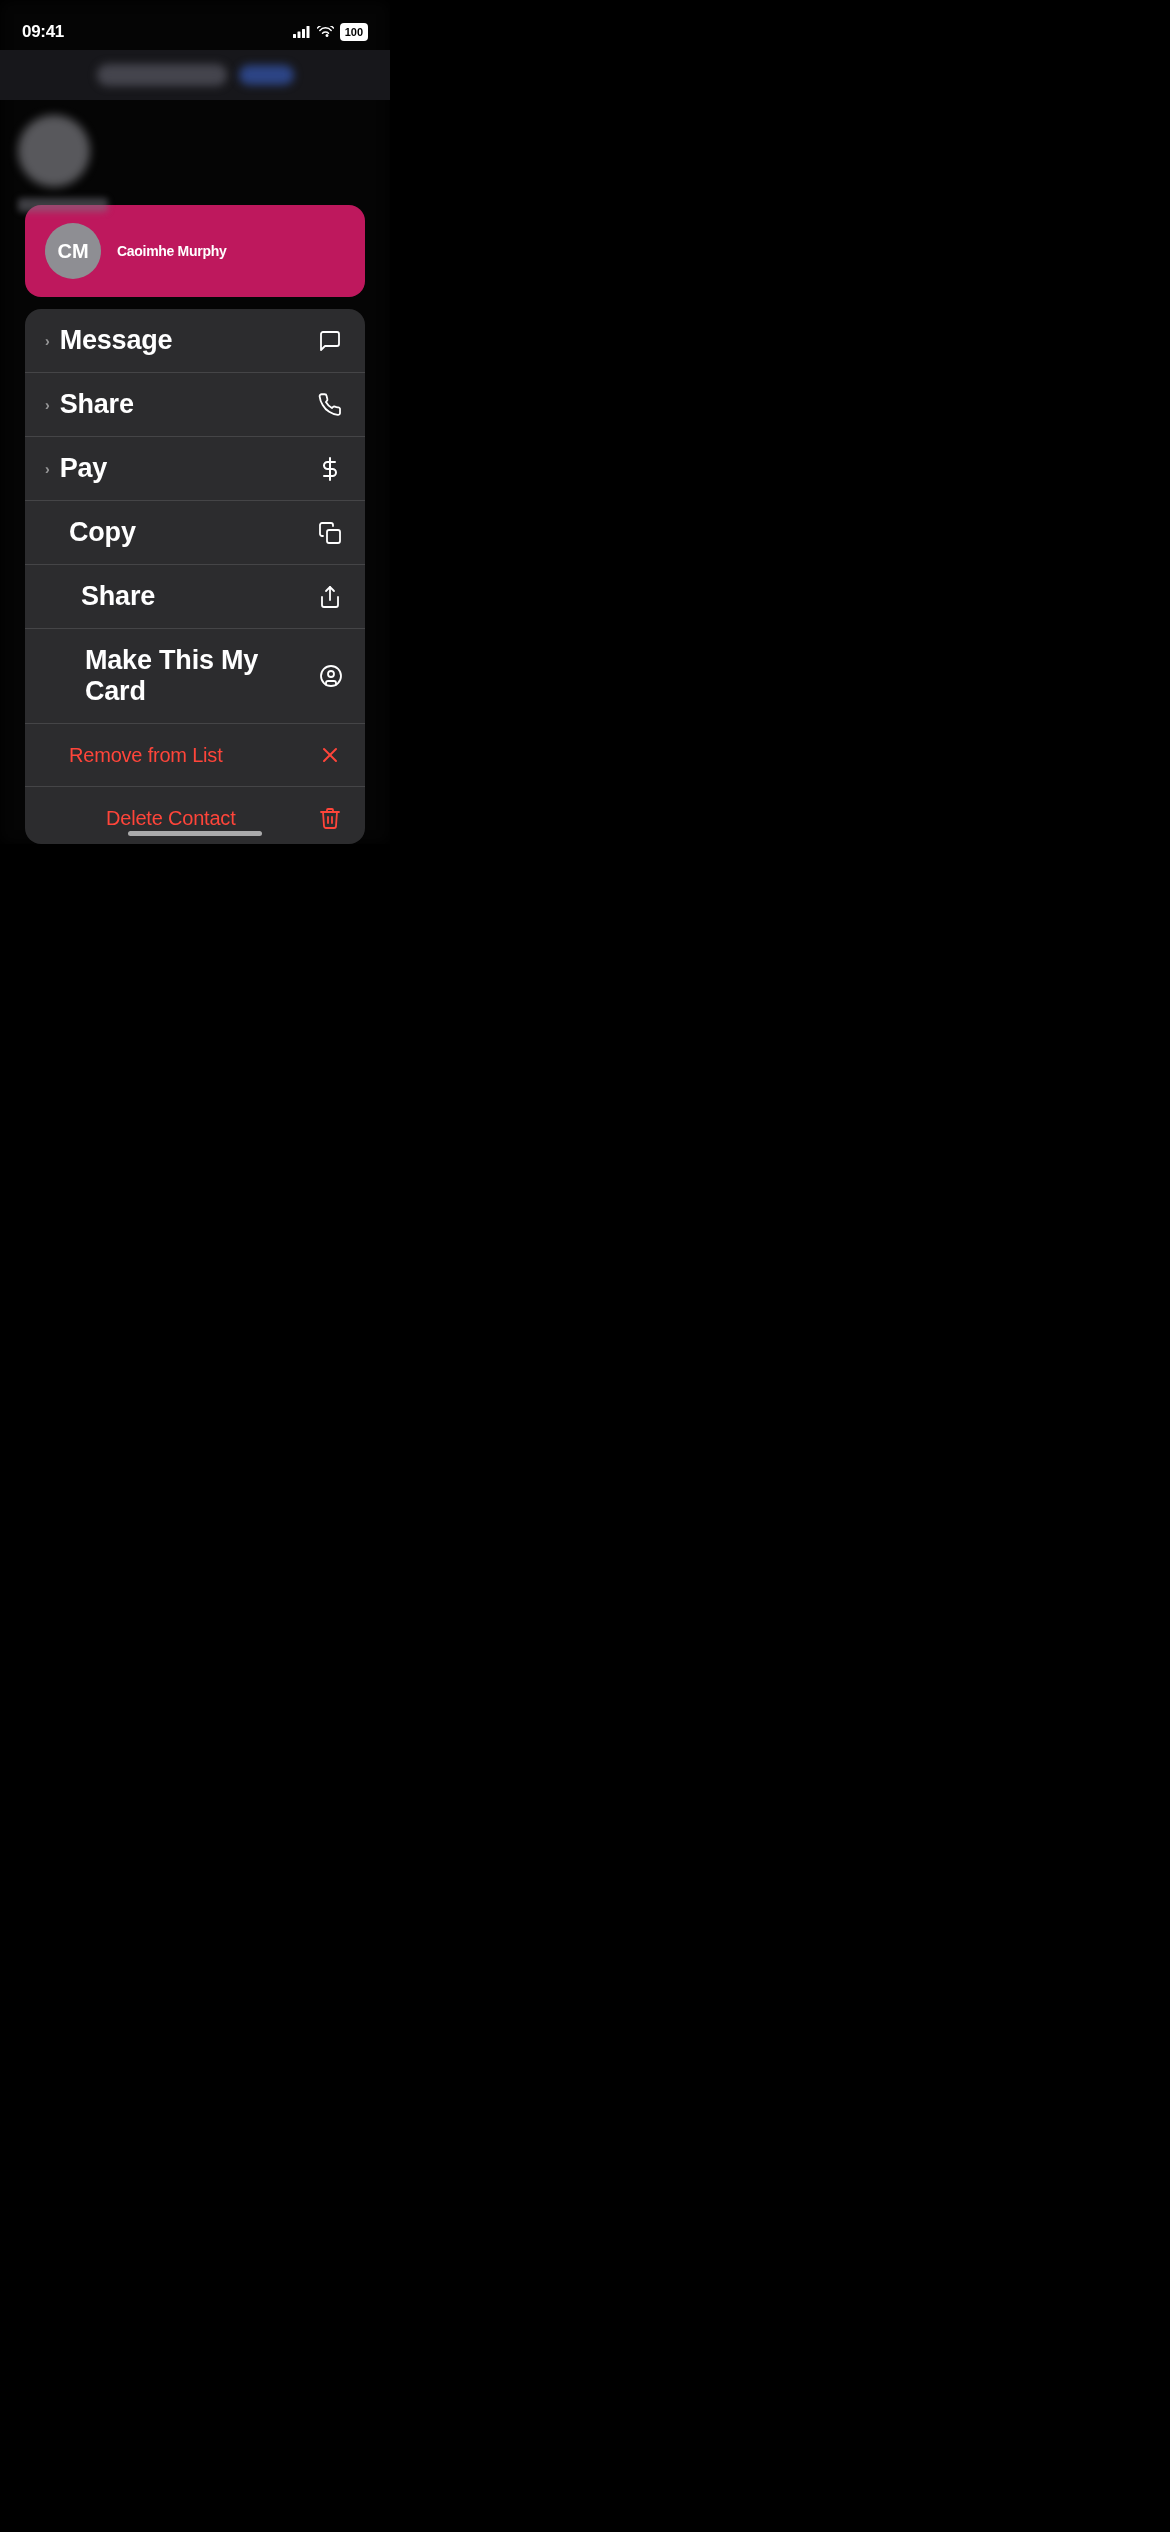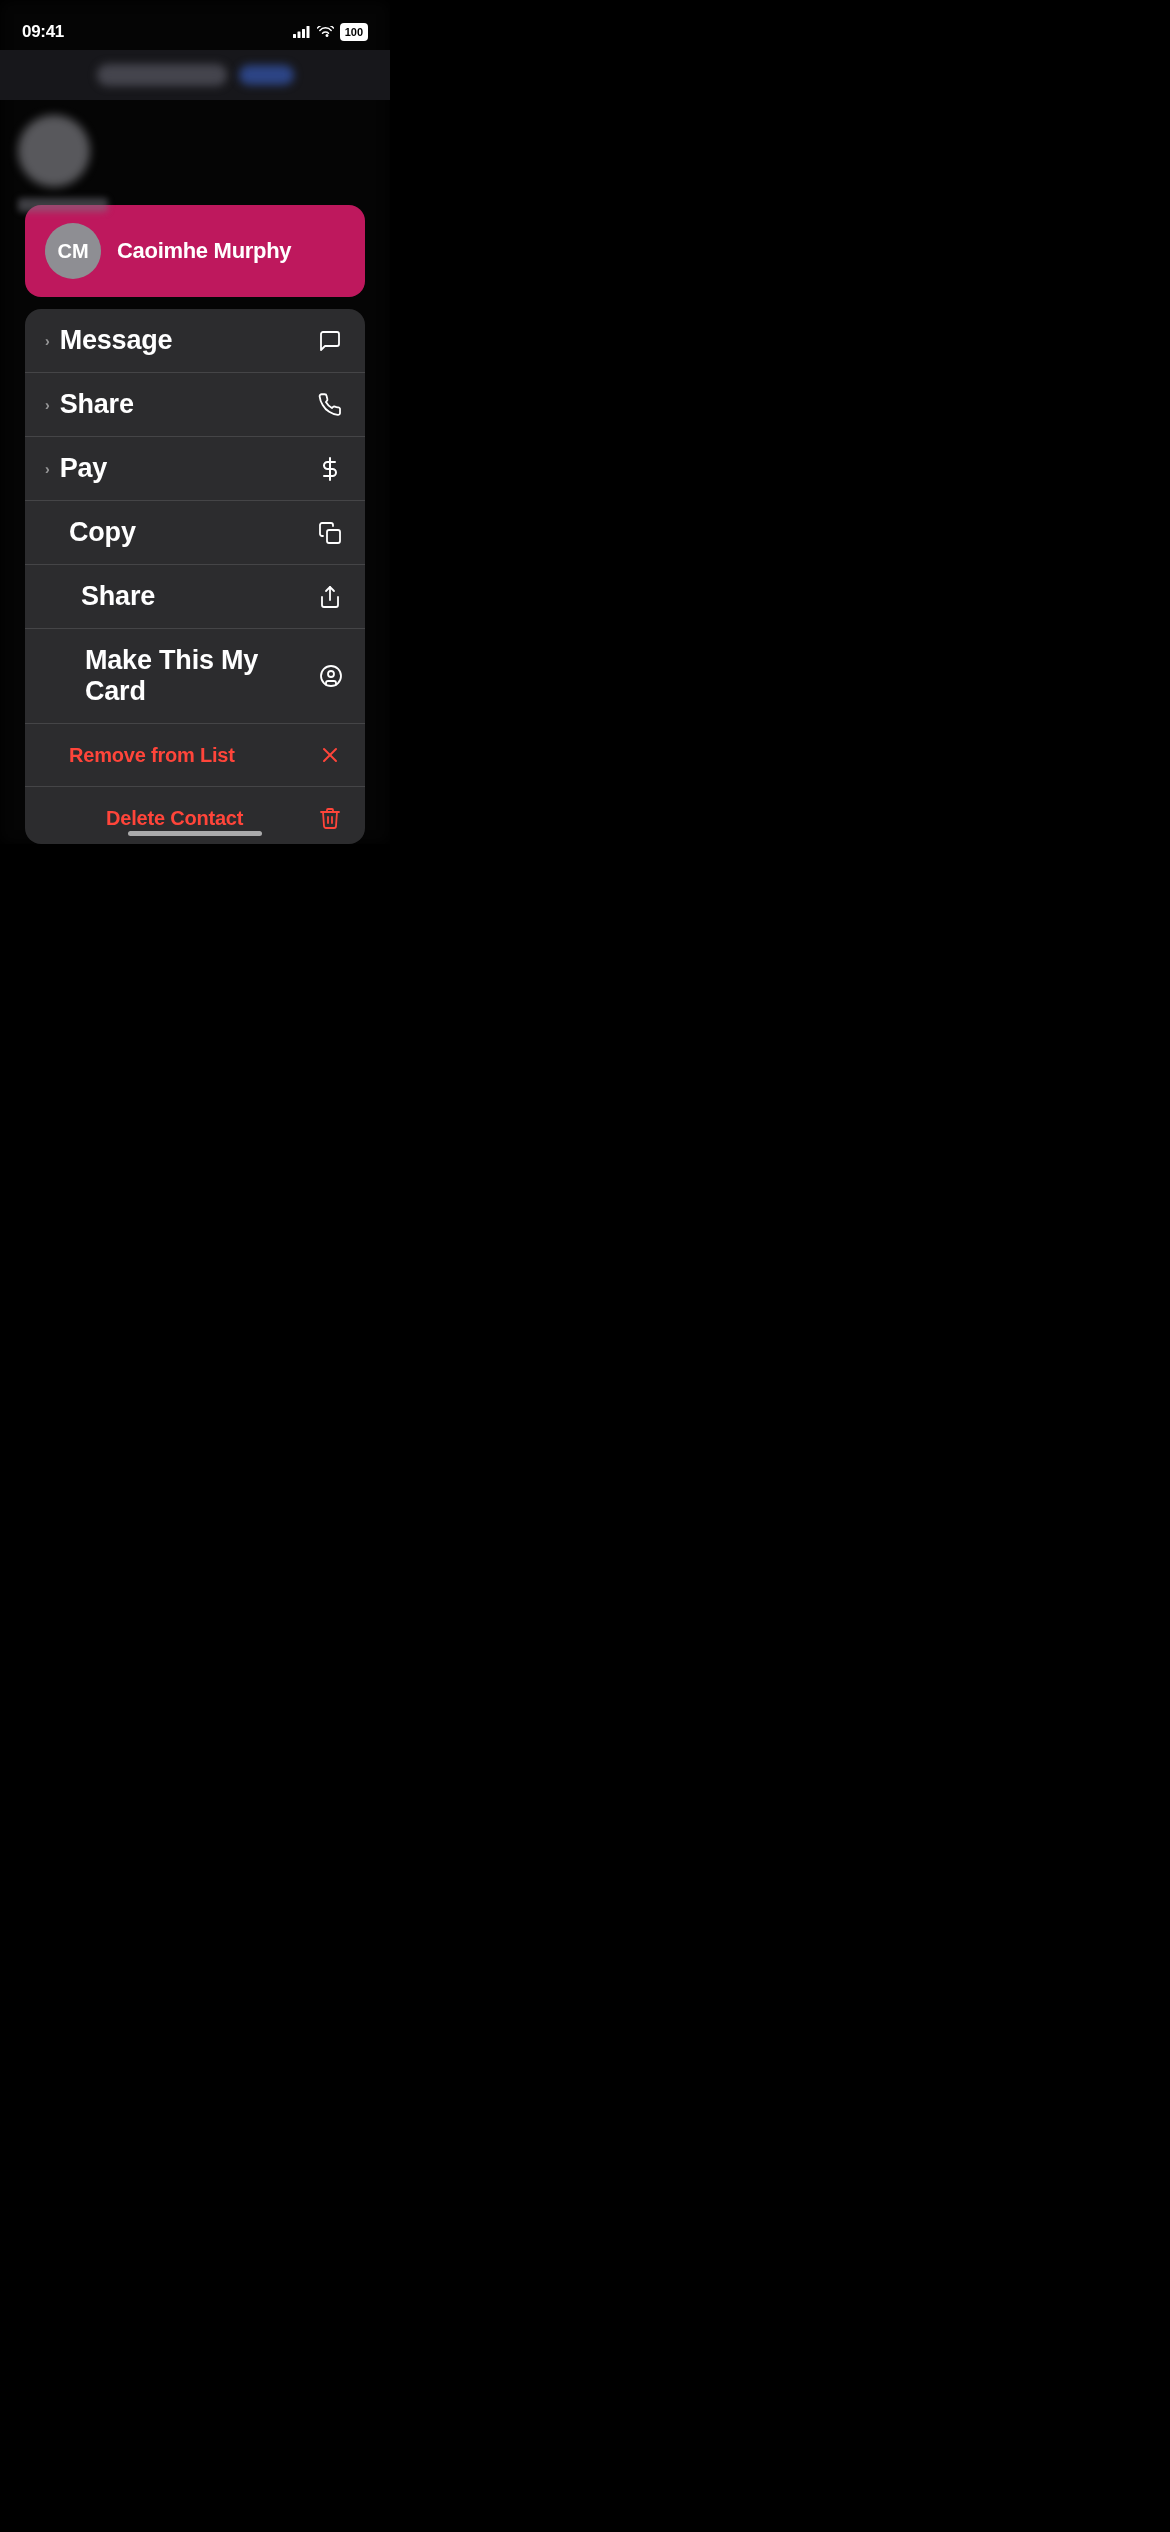--- a/index.html
+++ b/index.html
@@ -95,21 +95,21 @@
       display: flex;
       align-items: center;
       justify-content: center;
       font-size: 20px;
       font-weight: 600;
       color: #fff;
       flex-shrink: 0;
     }
 
     .contact-name {
-      font-size: 22px;
+      font-size: 14px;
       font-weight: 600;
       color: #fff;
       letter-spacing: -0.3px;
     }
 
     
     .context-menu {
       width: 340px;
       background: #2c2c2e;
       border-radius: 16px;
@@ -146,21 +146,21 @@
     .menu-label {
       font-size: 27px;
       color: #fff;
       font-weight: 700;
       letter-spacing: -0.2px;
     }
 
     .menu-label-red {
       font-size: 20px;
       color: #ff453a;
-      font-weight: 700;
+      font-weight: 400;
       letter-spacing: -0.2px;
     }
 
     .menu-icon {
       width: 30px;
       height: 30px;
       display: flex;
       align-items: center;
       justify-content: center;
     }

